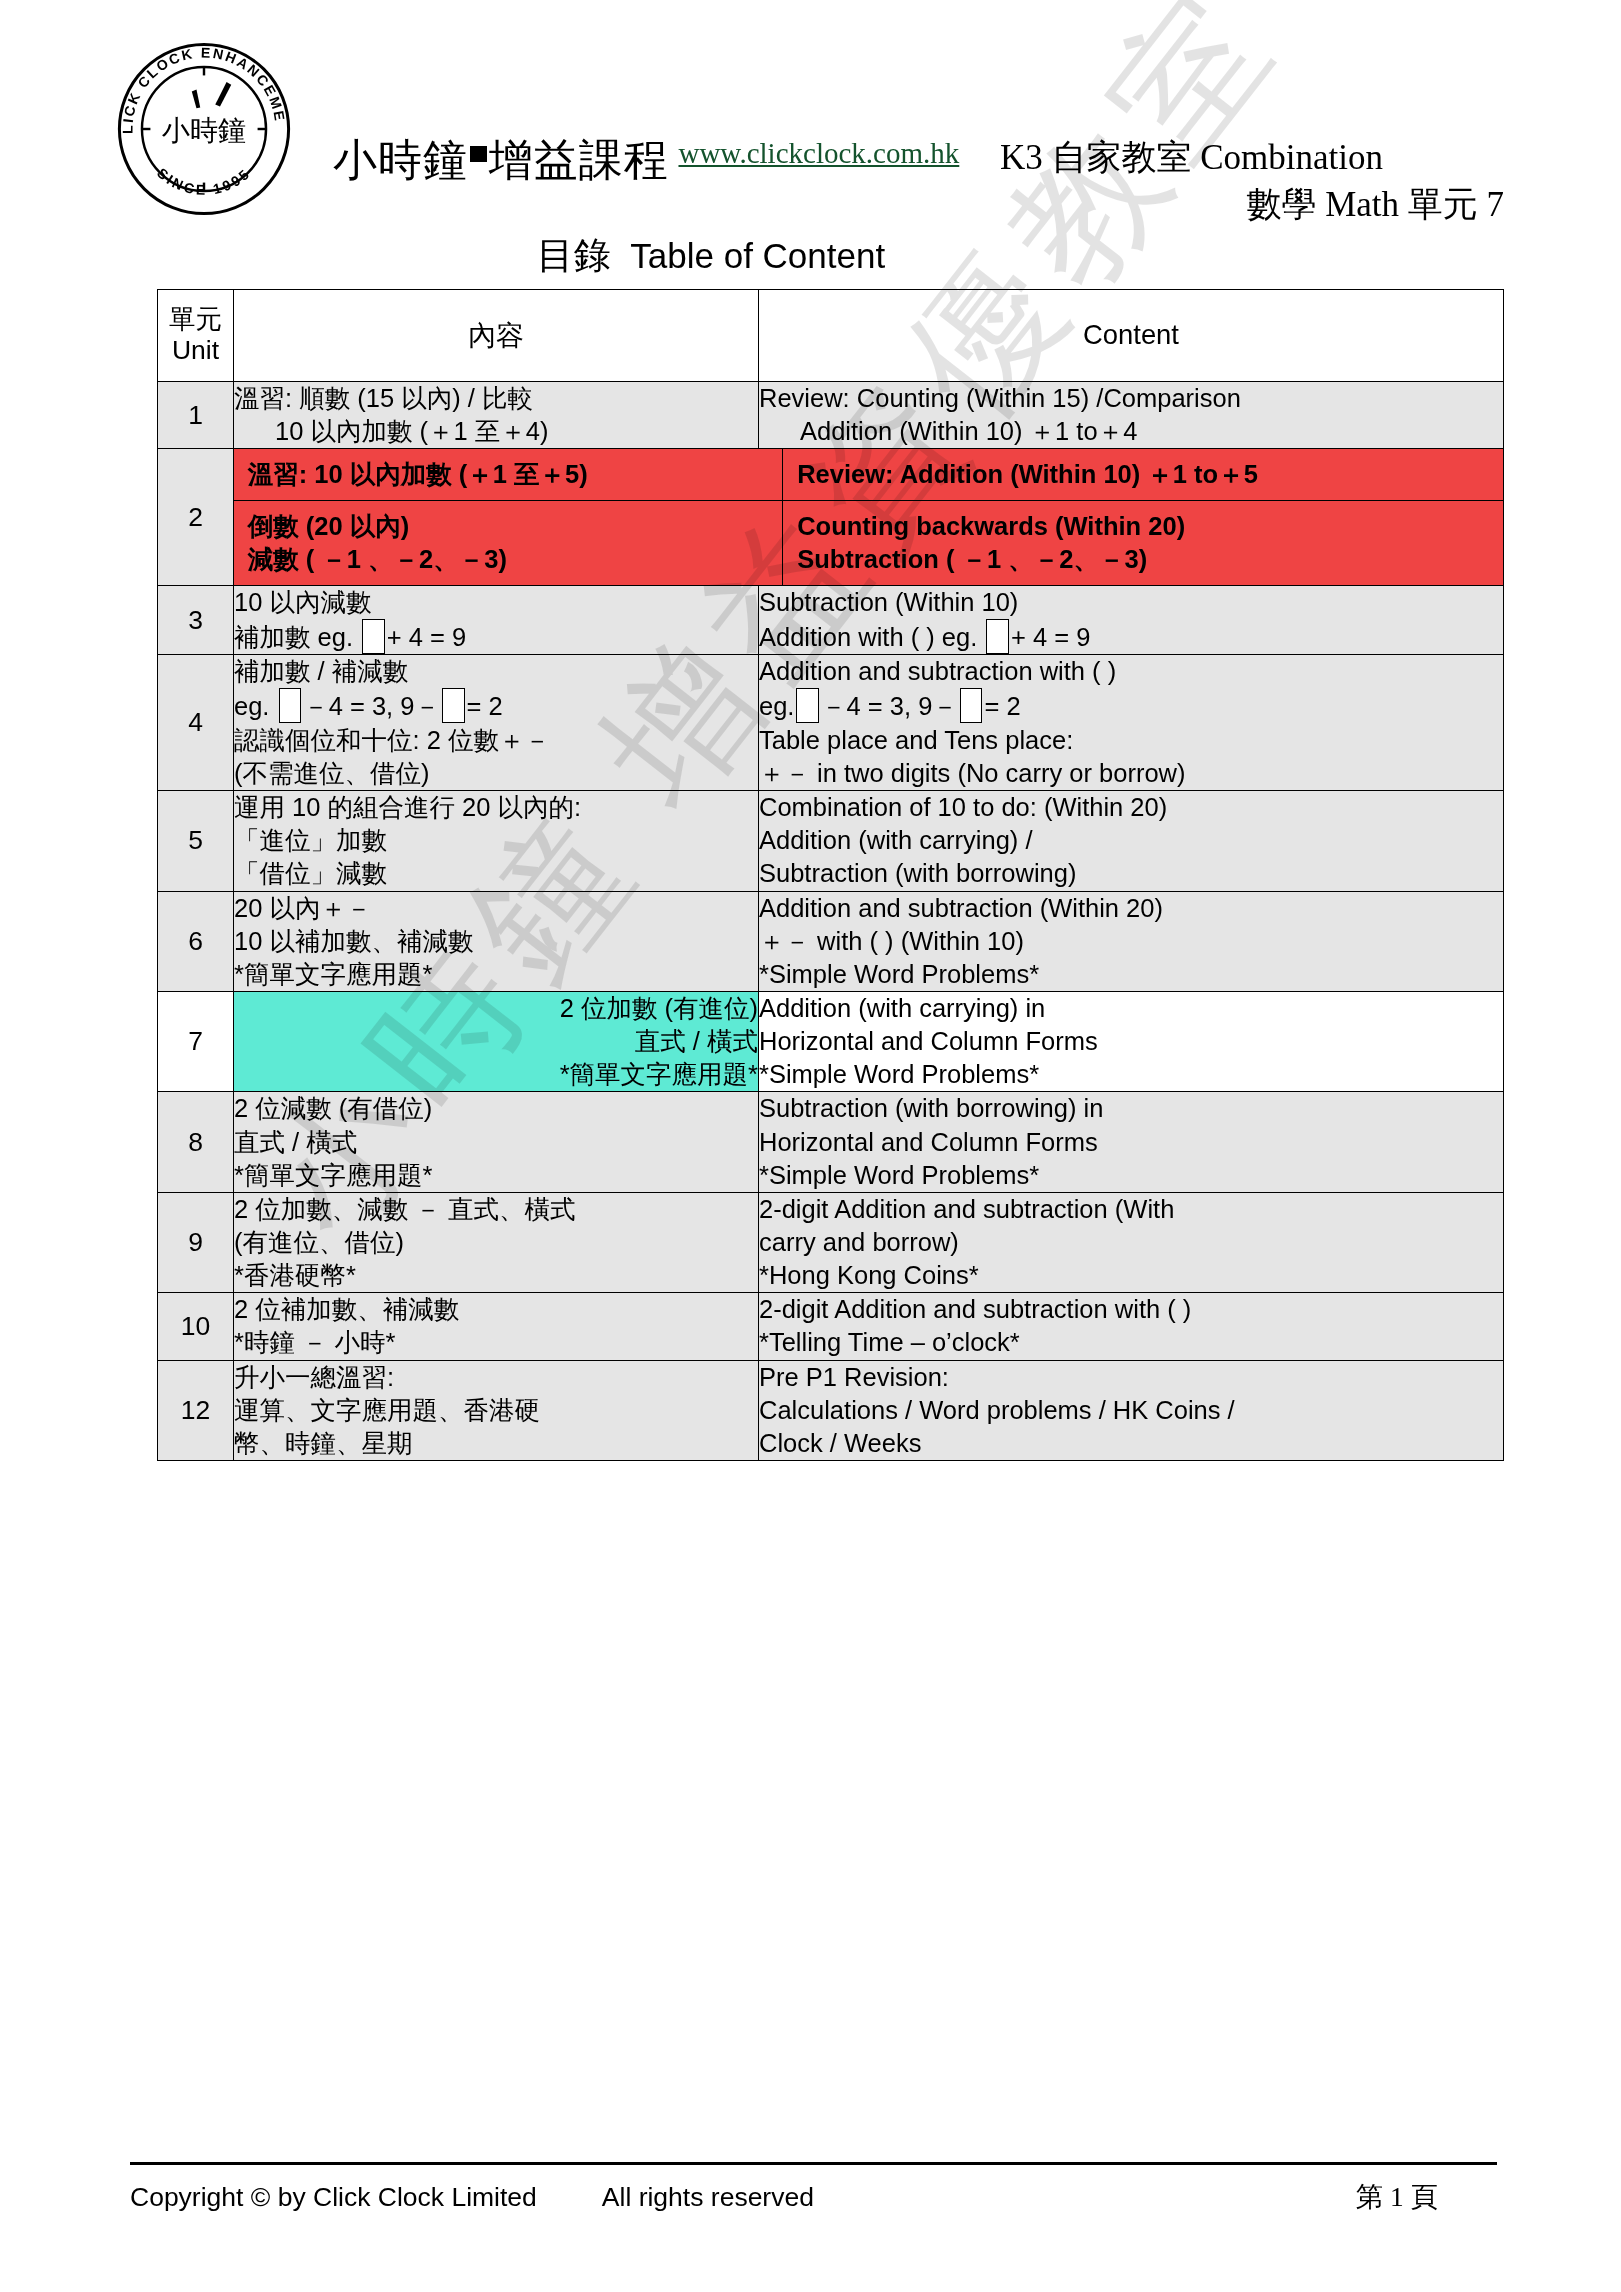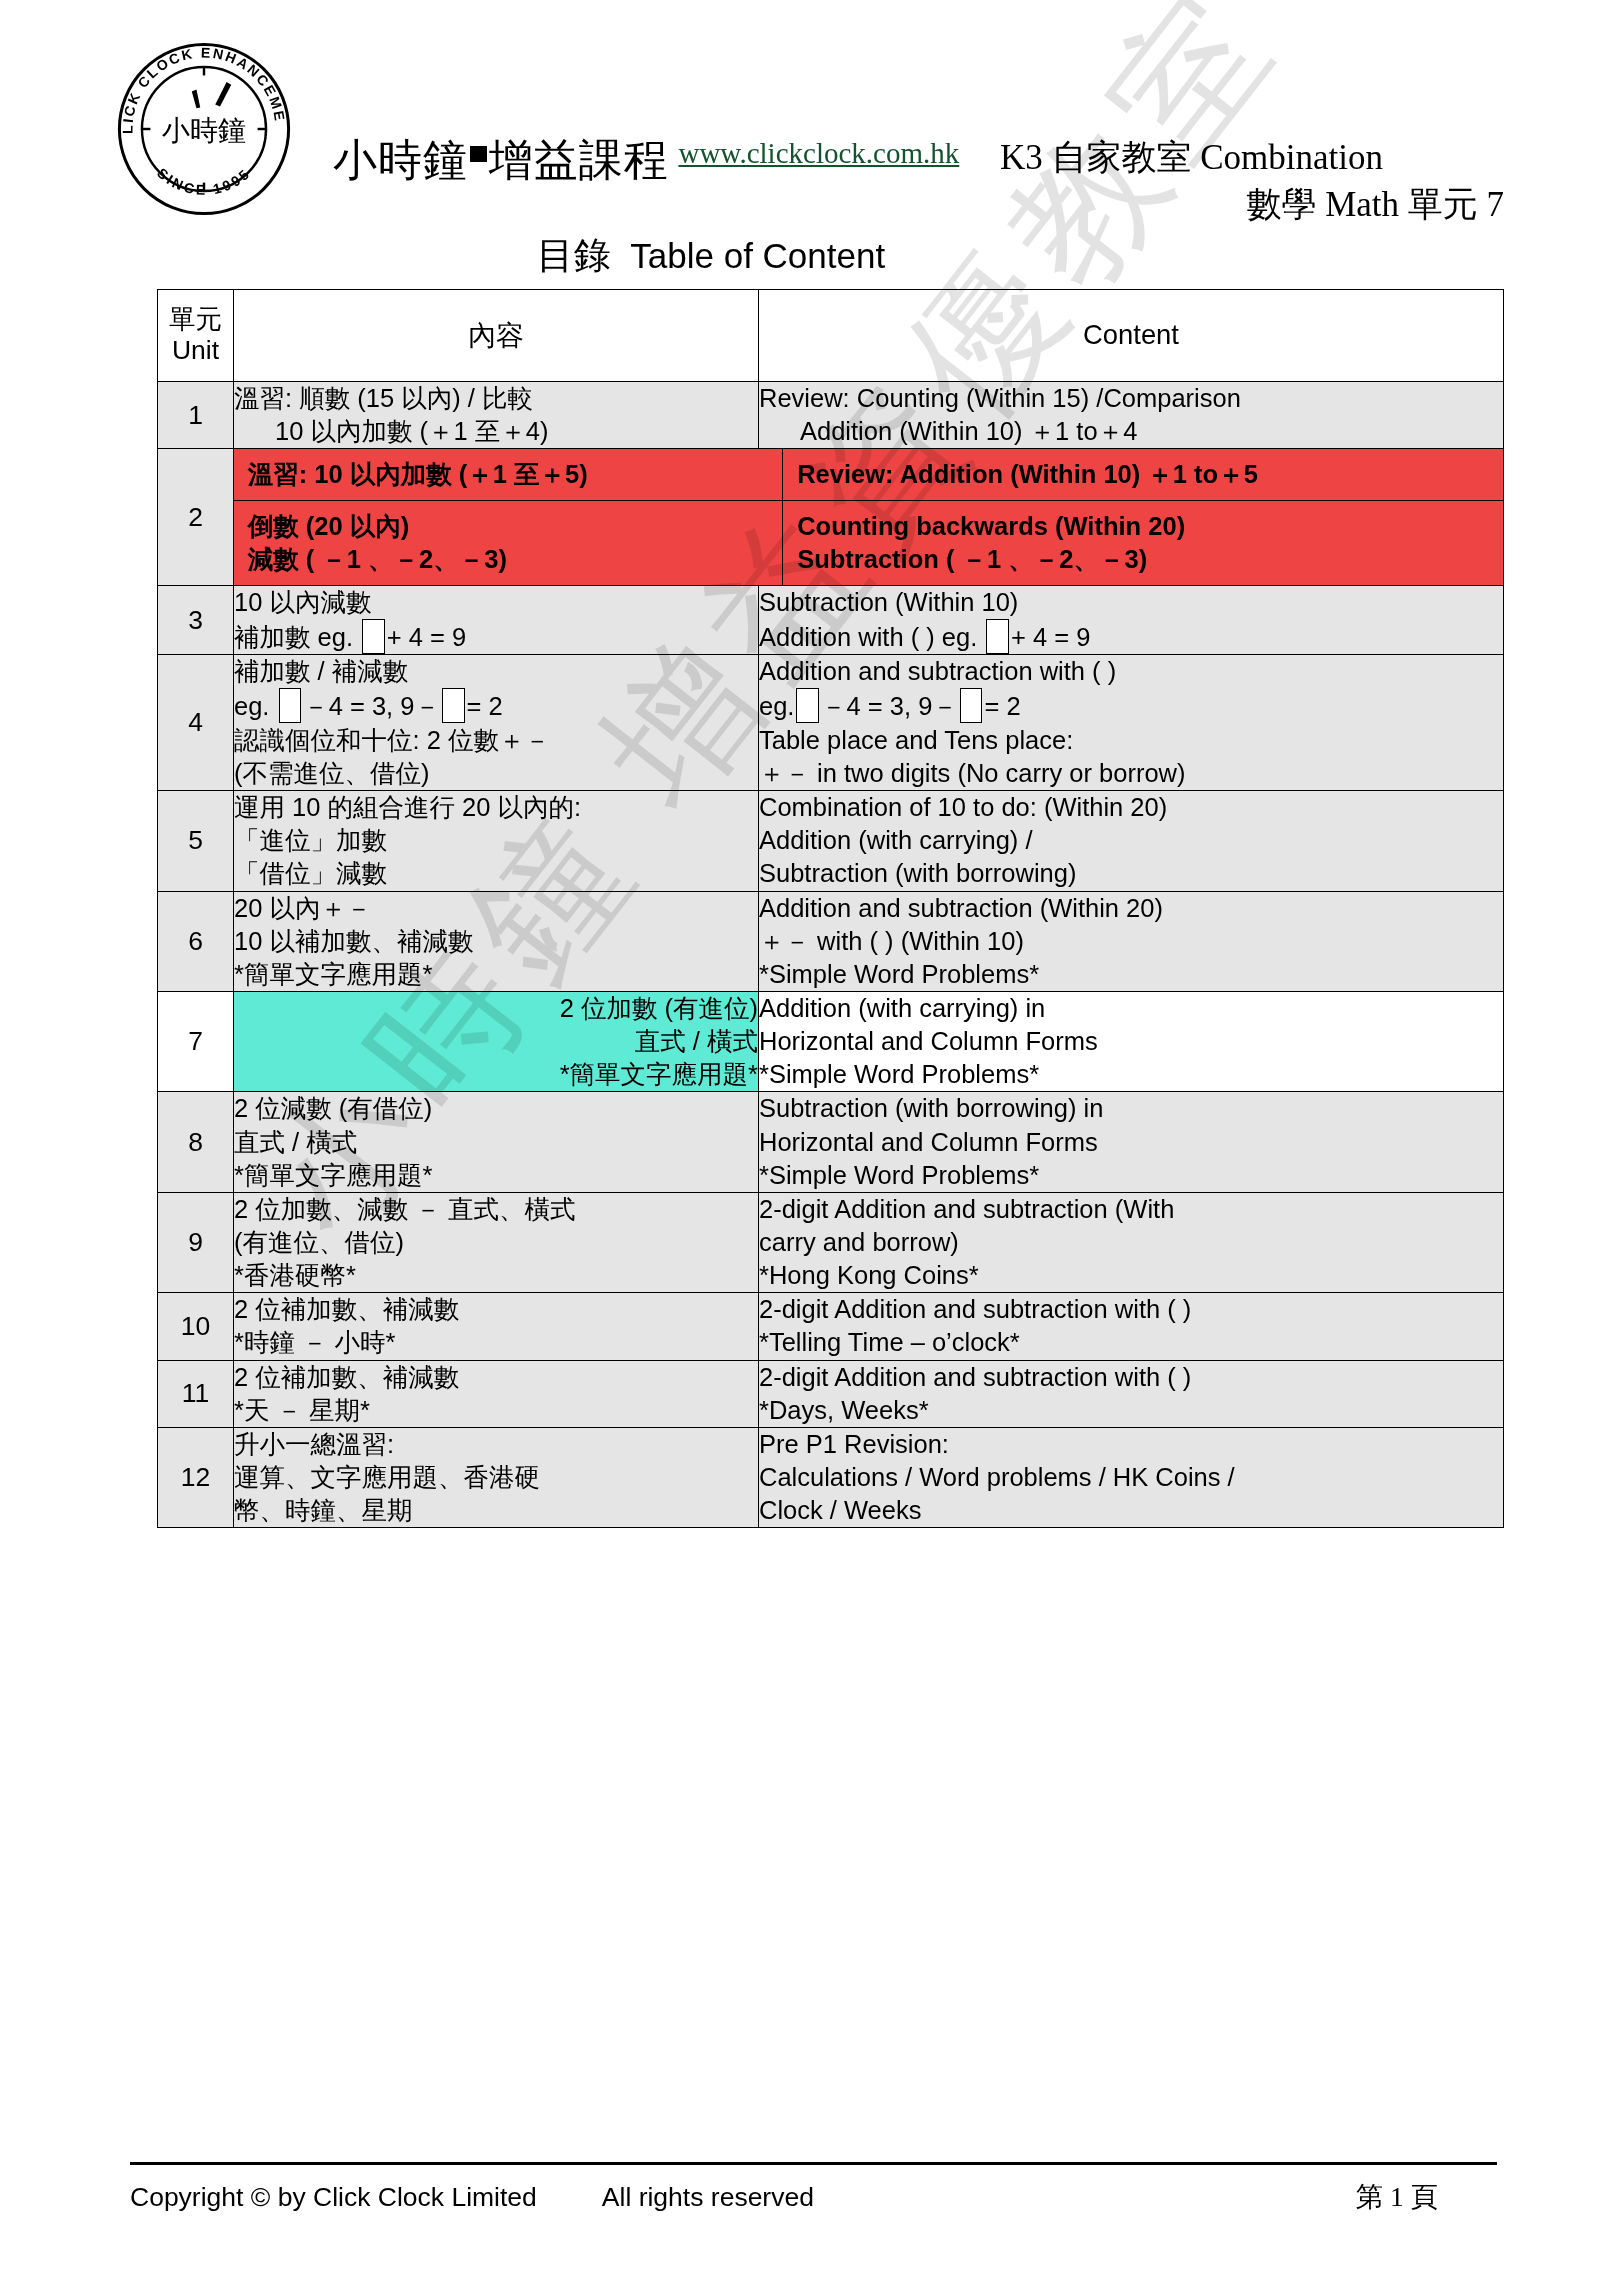--- a/index.html
+++ b/index.html
@@ -418,31 +418,20 @@
           <td class="cn">
             <span class="ln">2 位補加數、補減數</span>
             <span class="ln">*時鐘 － 小時*</span>
           </td>
           <td class="en">
             <span class="ln">2-digit Addition and subtraction with (  )</span>
             <span class="ln">*Telling Time – o’clock*</span>
           </td>
         </tr>
         <tr>
-          <td class="unit">11</td>
-          <td class="cn">
-            <span class="ln">2 位補加數、補減數</span>
-            <span class="ln">*天 － 星期*</span>
-          </td>
-          <td class="en">
-            <span class="ln">2-digit Addition and subtraction with (  )</span>
-            <span class="ln">*Days, Weeks*</span>
-          </td>
-        </tr>
-        <tr>
           <td class="unit">12</td>
           <td class="cn">
             <span class="ln">升小一總溫習:</span>
             <span class="ln">運算、文字應用題、香港硬</span>
             <span class="ln">幣、時鐘、星期</span>
           </td>
           <td class="en">
             <span class="ln">Pre P1 Revision:</span>
             <span class="ln">Calculations / Word problems / HK Coins /</span>
             <span class="ln">Clock / Weeks</span>

